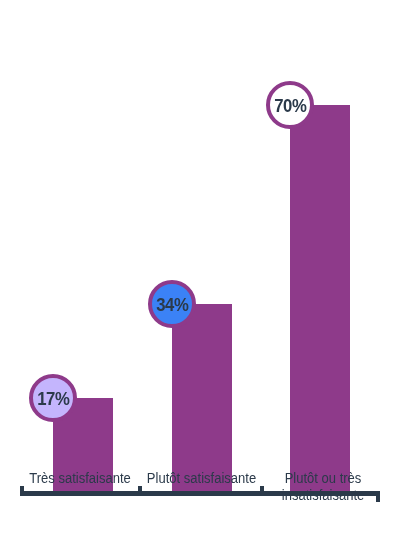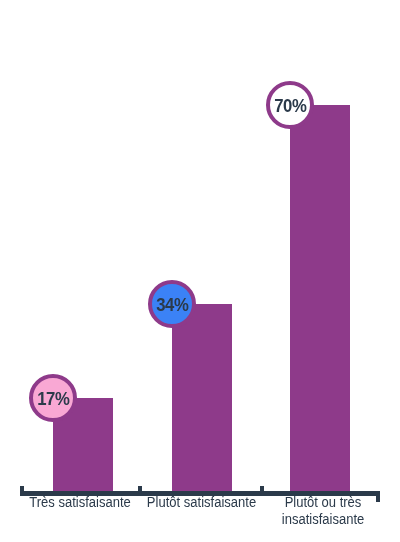--- a/index.html
+++ b/index.html
@@ -80,21 +80,21 @@
   .axis-tick {
     position: absolute;
     width: 4px;
     background: #2B3A4A;
   }
 
   
   #labels {
     position: absolute;
     left: 0;
-    top: 494px;
+    top: 470px;
     width: 332px;
     height: 48px;
   }
   .cat-label {
     position: absolute;
     top: 0;
     text-align: center;
     font-family: "Liberation Sans Narrow", "Liberation Sans", sans-serif;
     font-size: 14px;
     color: #2B3A4A;
@@ -104,21 +104,21 @@
 </style>
 </head>
 <body>
 
 <div id="chart-root" style="background: rgb(255, 255, 255);">
 
   <div id="plot">
 
     <div class="bar-group" id="group-0" style="left:53px;">
       <div class="bar" id="bar-0" style="height: 94px; background: rgb(142, 58, 138);"></div>
-      <div class="badge" id="badge-0" style="bottom: 70px; border-color: rgb(142, 58, 138); background: #f9a8d4;">
+      <div class="badge" id="badge-0" style="bottom: 70px; border-color: rgb(142, 58, 138); background: #c4b5fd;">
         <span class="badge-label" style="color: rgb(43, 58, 74);">17%</span>
       </div>
     </div>
 
     <div class="bar-group" id="group-1" style="left:172px;">
       <div class="bar" id="bar-1" style="height: 188px; background: rgb(142, 58, 138);"></div>
       <div class="badge" id="badge-1" style="bottom: 164px; border-color: rgb(142, 58, 138); background: #3b82f6;">
         <span class="badge-label" style="color: rgb(43, 58, 74);">34%</span>
       </div>
     </div>

